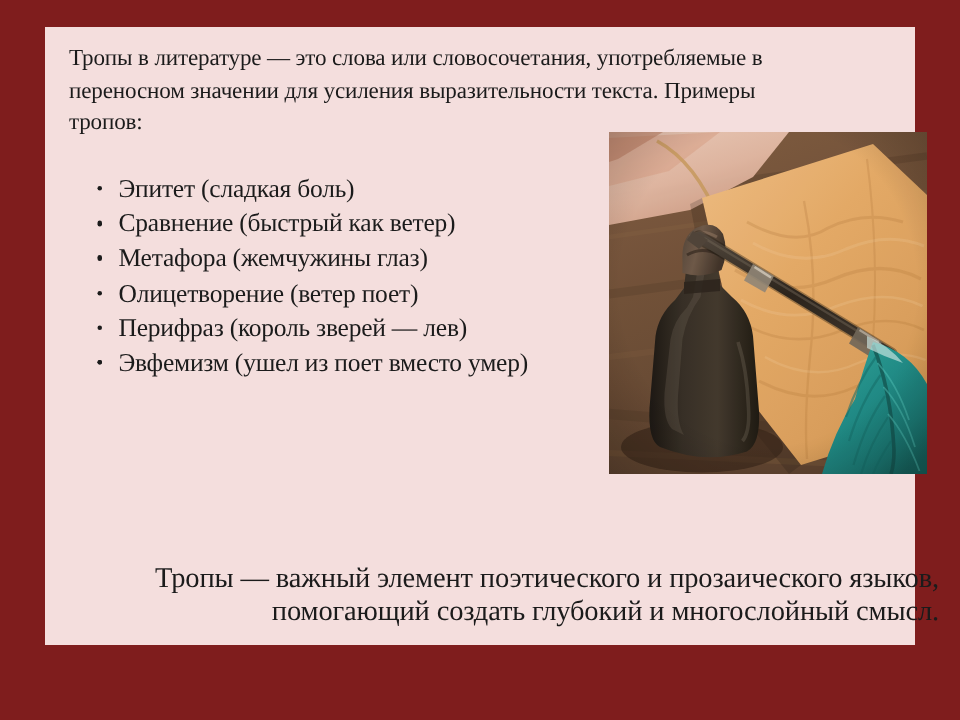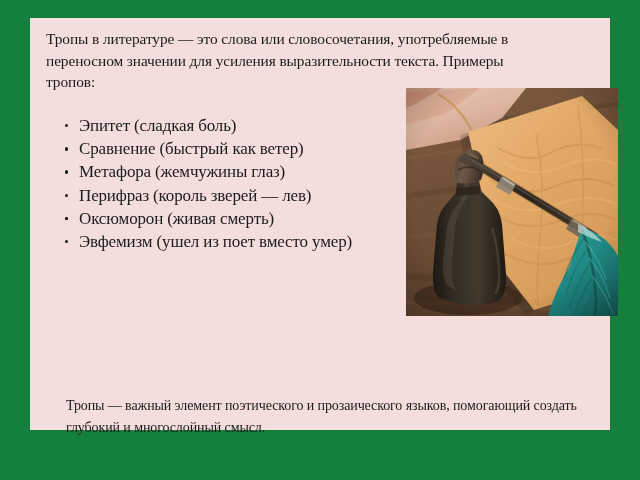--- a/index.html
+++ b/index.html
@@ -15,21 +15,21 @@
     overflow: hidden;
     position: relative;
   }
 
   #slide {
     position: absolute;
     left: 0;
     top: 0;
     width: 640px;
     height: 480px;
-    background: #15803d;
+    background: #7f1d1d;
   }
 
   
   #content-panel {
     position: absolute;
     left: 30px;
     top: 18px;
     width: 580px;
     height: 412px;
     background: #f4dedd;
@@ -72,27 +72,28 @@
     top: 10px;
     width: 3.4px;
     height: 3.4px;
     border-radius: 50%;
     background: #1b1b1b;
   }
 
   .closing-paragraph {
     position: absolute;
     left: 36px;
-    top: 377px;
+    top: 357px;
     width: 560px;
-    font-size: 14px;
+    font-size: 19px;
     line-height: 21.5px;
     color: #1b1b1b;
     margin: 0;
     letter-spacing: -0.1px;
+    text-align: right;
   }
 
   
   #quill-photo {
     position: absolute;
     left: 406px;
     top: 88px;
     width: 212px;
     height: 228px;
     overflow: hidden;
@@ -122,28 +123,28 @@
       <li>
         <span class="bullet-dot"></span>
         <span>Сравнение (быстрый как ветер)</span>
       </li>
       <li>
         <span class="bullet-dot"></span>
         <span>Метафора (жемчужины глаз)</span>
       </li>
       <li>
         <span class="bullet-dot"></span>
+        <span>Олицетворение (ветер поет)</span>
+      </li>
+      <li>
+        <span class="bullet-dot"></span>
         <span>Перифраз (король зверей — лев)</span>
       </li>
       <li>
         <span class="bullet-dot"></span>
-      </li>
-      <li>
-        <span class="bullet-dot"></span>
-        <span>Оксюморон (живая смерть)</span>
       </li>
       <li>
         <span class="bullet-dot"></span>
         <span>Эвфемизм (ушел из поет вместо умер)</span>
       </li>
     </ul>
 
     <p class="closing-paragraph">Тропы — важный элемент поэтического и прозаического языков, помогающий создать глубокий и многослойный смысл.</p>
   </div>
 

